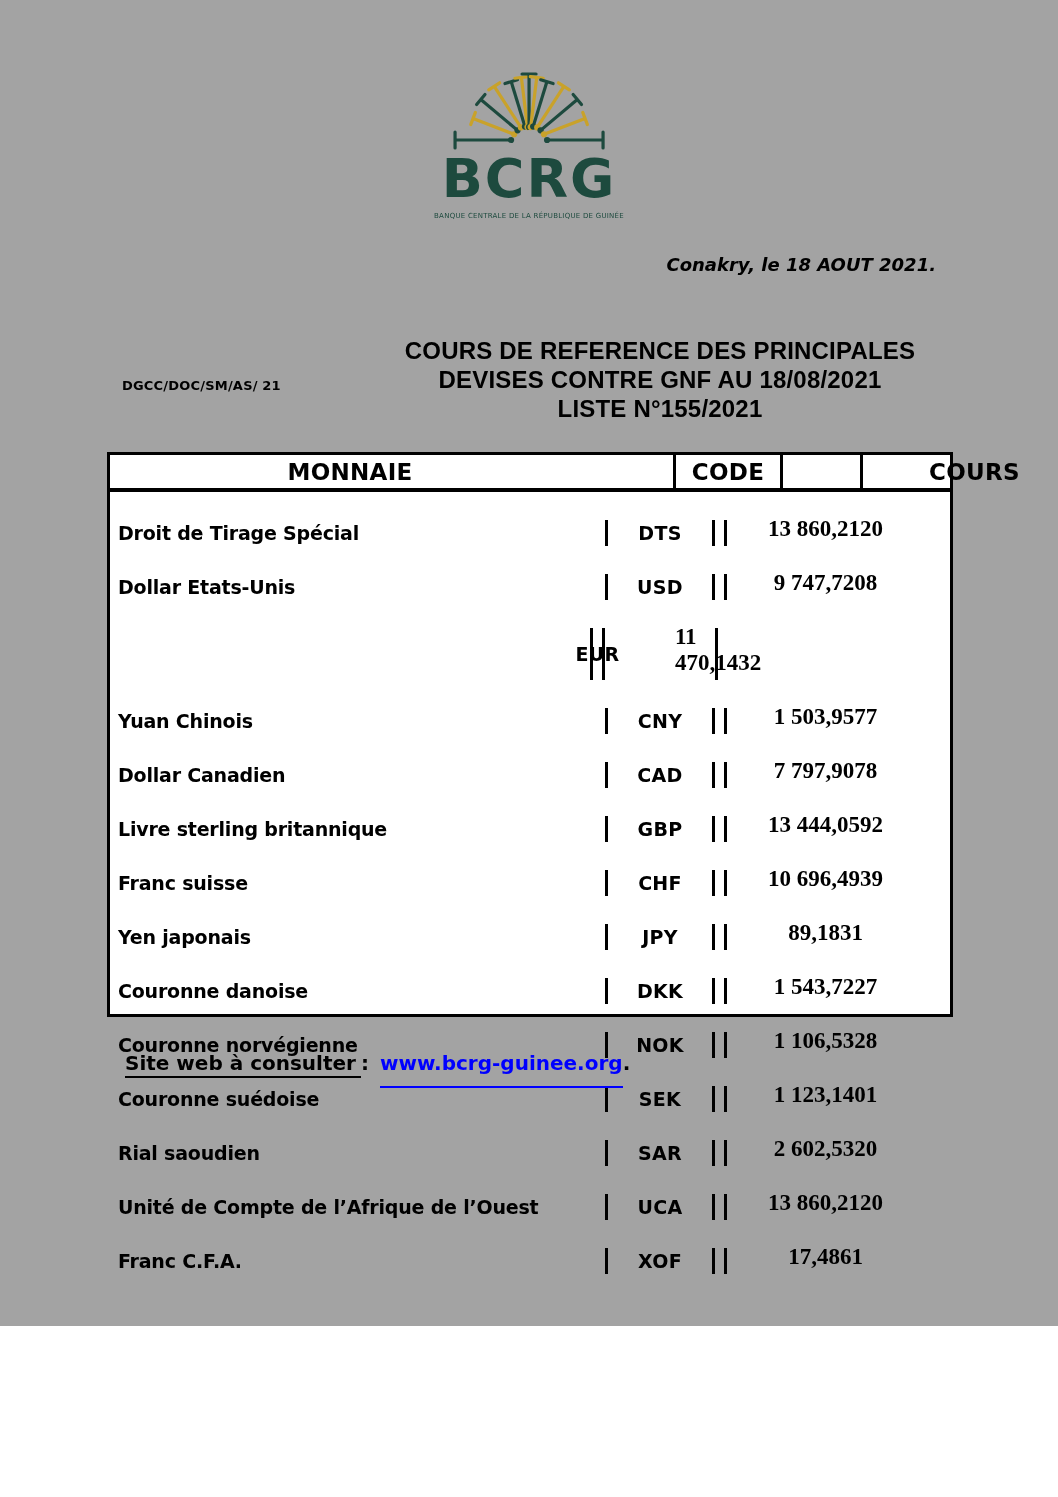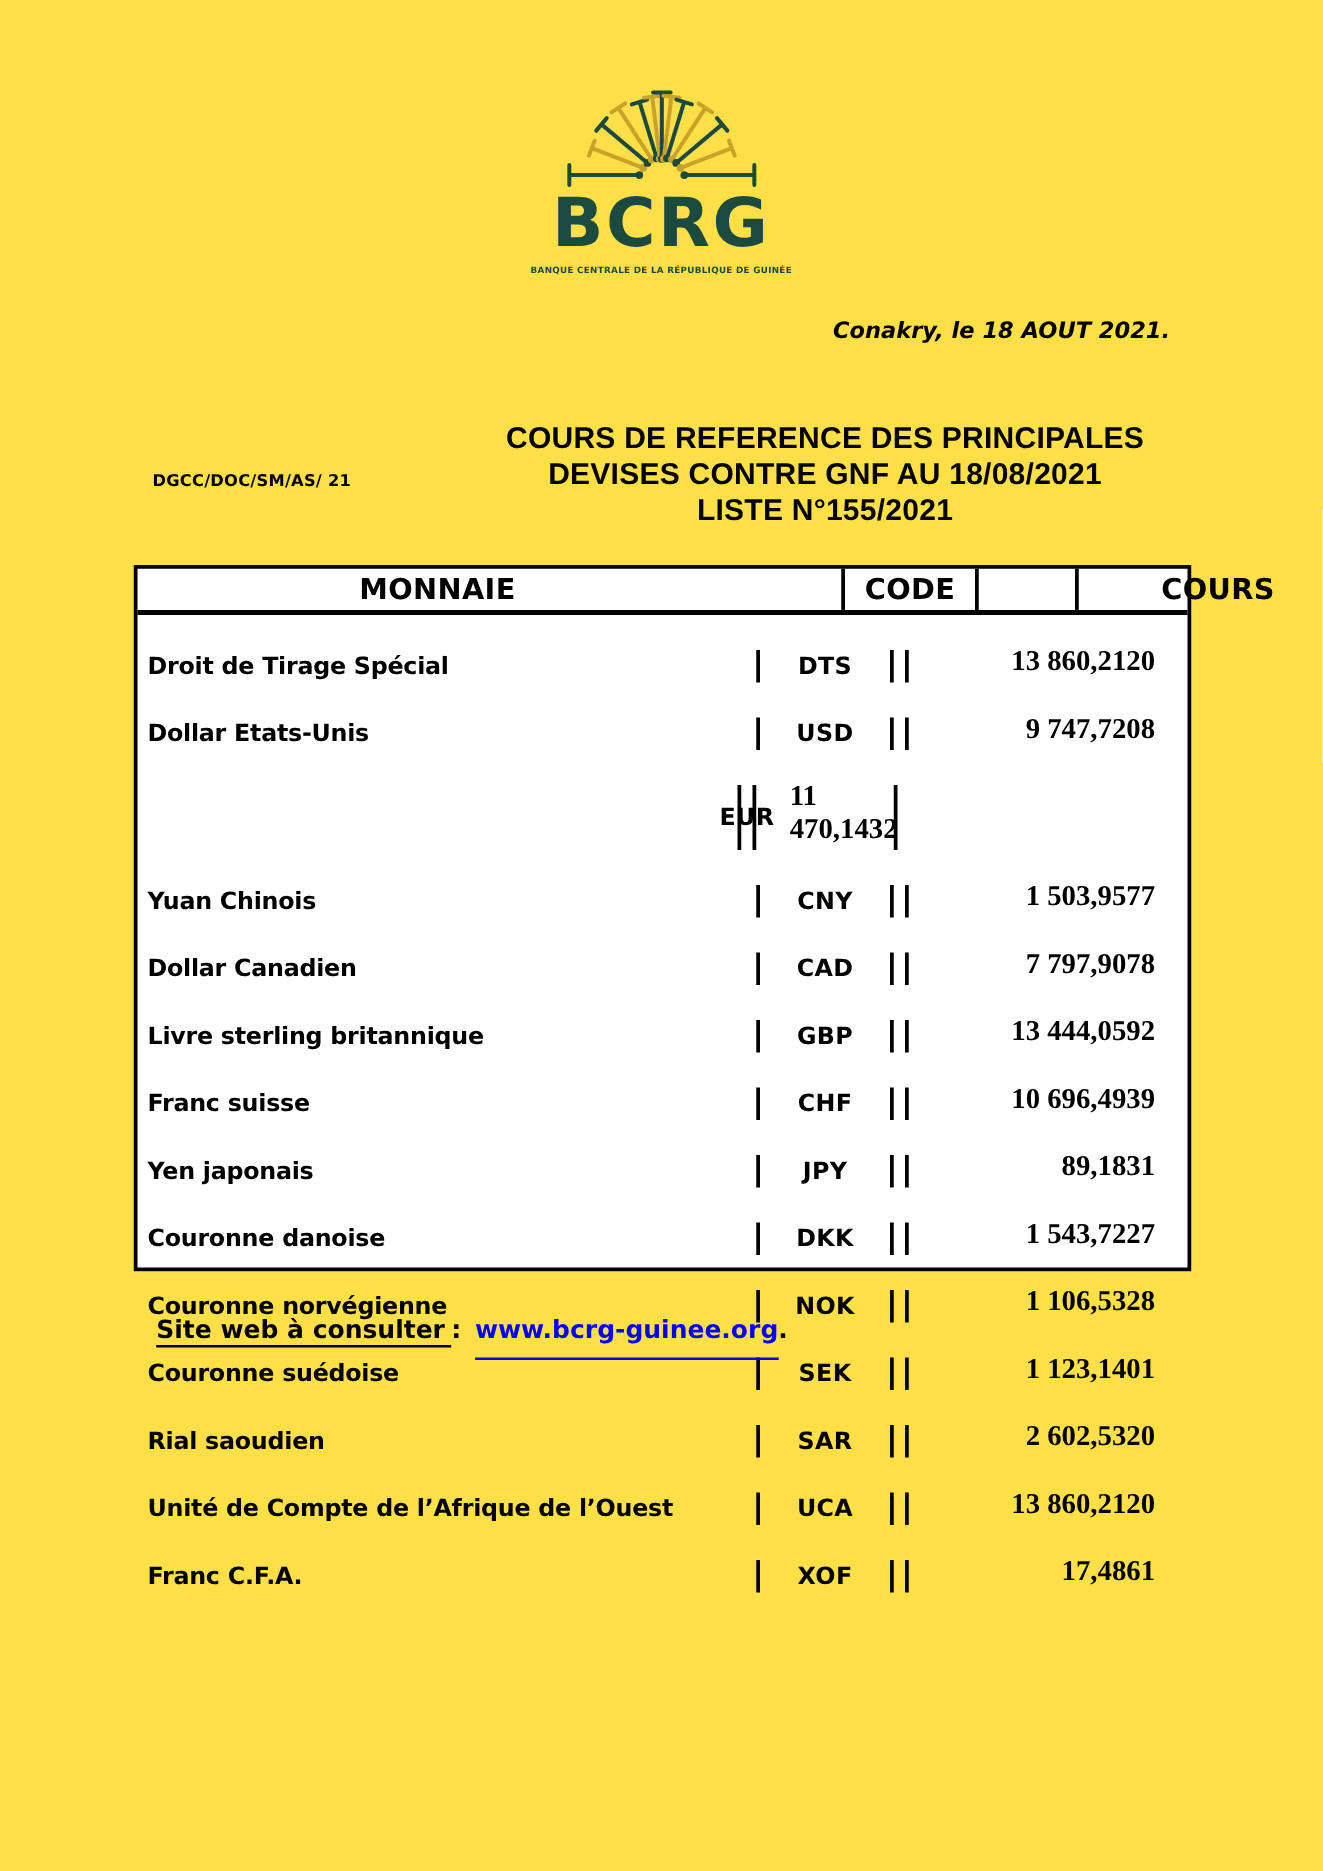--- a/index.html
+++ b/index.html
@@ -1,36 +1,36 @@
 <!DOCTYPE html>
 <html><head>
 <meta charset="utf-8">
 <style>
   * { box-sizing: border-box; }
   html, body { margin: 0; padding: 0; background: #ffffff; }
   .page {
     position: relative;
     width: 1058px;
-    height: 1497px;
-    background: #fde047;
+    height: 1326px;
+    background: #a3a3a3;
     overflow: hidden;
     font-family: "DejaVu Sans", sans-serif;
     color: #000;
   }
 
   
   .logo { position: absolute; top: 62px; left: 50%; transform: translateX(-50%); text-align: center; }
   .logo svg { display: block; margin: 0 auto; }
   .logo-text {
     font-size: 54px; font-weight: bold; line-height: 1;
     letter-spacing: 2px; margin-top: 2px; color: #1d4a3e;
     font-family: "DejaVu Sans", sans-serif;
   }
   .logo-tagline {
-    font-size: 7px; font-weight: bold; letter-spacing: 0.25px;
+    font-size: 7px; font-weight: normal; letter-spacing: 0.25px;
     margin-top: 6px; white-space: nowrap; color: #1d4a3e;
   }
 
   
   .date-line {
     position: absolute; top: 254px; right: 122px;
     font-size: 18px; font-weight: bold; font-style: italic;
   }
   .ref {
     position: absolute; top: 378px; left: 122px;
@@ -71,21 +71,21 @@
     display: flex; align-items: center; padding-left: 8px;
     font-size: 19px; font-weight: bold; letter-spacing: -0.2px; white-space: nowrap;
   }
   .code-cell {
     border-left: 3px solid #000; border-right: 3px solid #000;
     display: flex; align-items: center; justify-content: center;
     font-size: 19px; font-weight: bold; letter-spacing: 0.3px;
   }
   .cours-cell {
     border-left: 3px solid #000;
-    display: flex; align-items: center; justify-content: flex-end;
+    display: flex; align-items: center; justify-content: center;
     padding-right: 26px;
     font-family: "Liberation Serif", serif; font-size: 23px; font-weight: bold;
   }
   .cours-cell span { transform: translateY(-4px); }
 
   
   .footer {
     position: absolute; top: 1051px; left: 125px;
     font-size: 20px; font-weight: bold; white-space: nowrap;
   }

